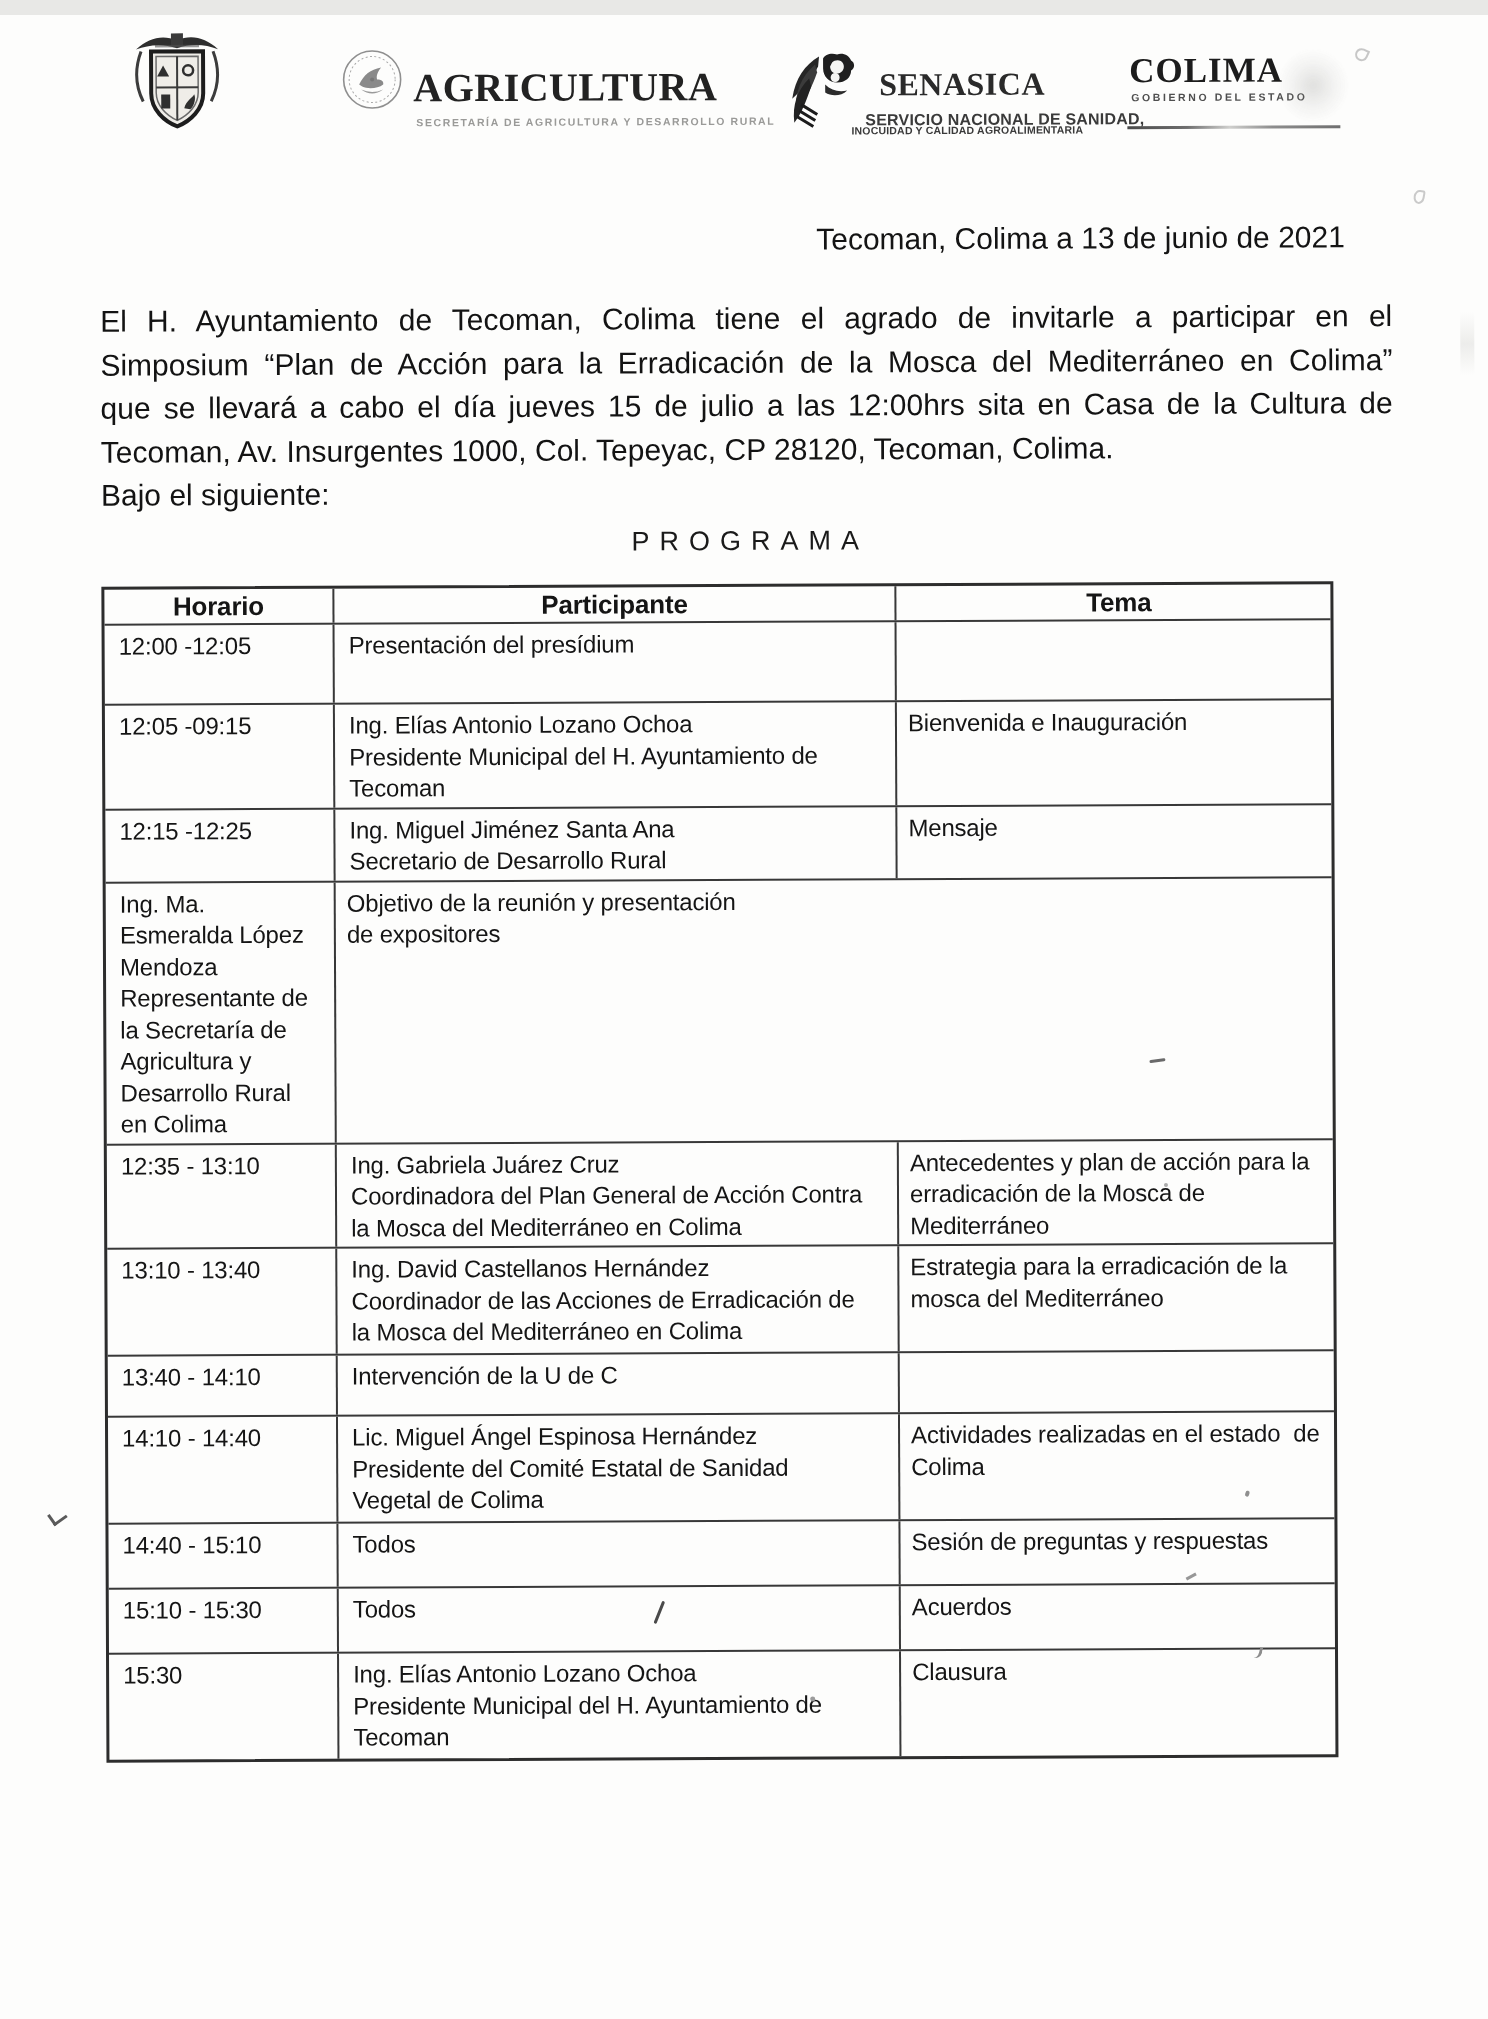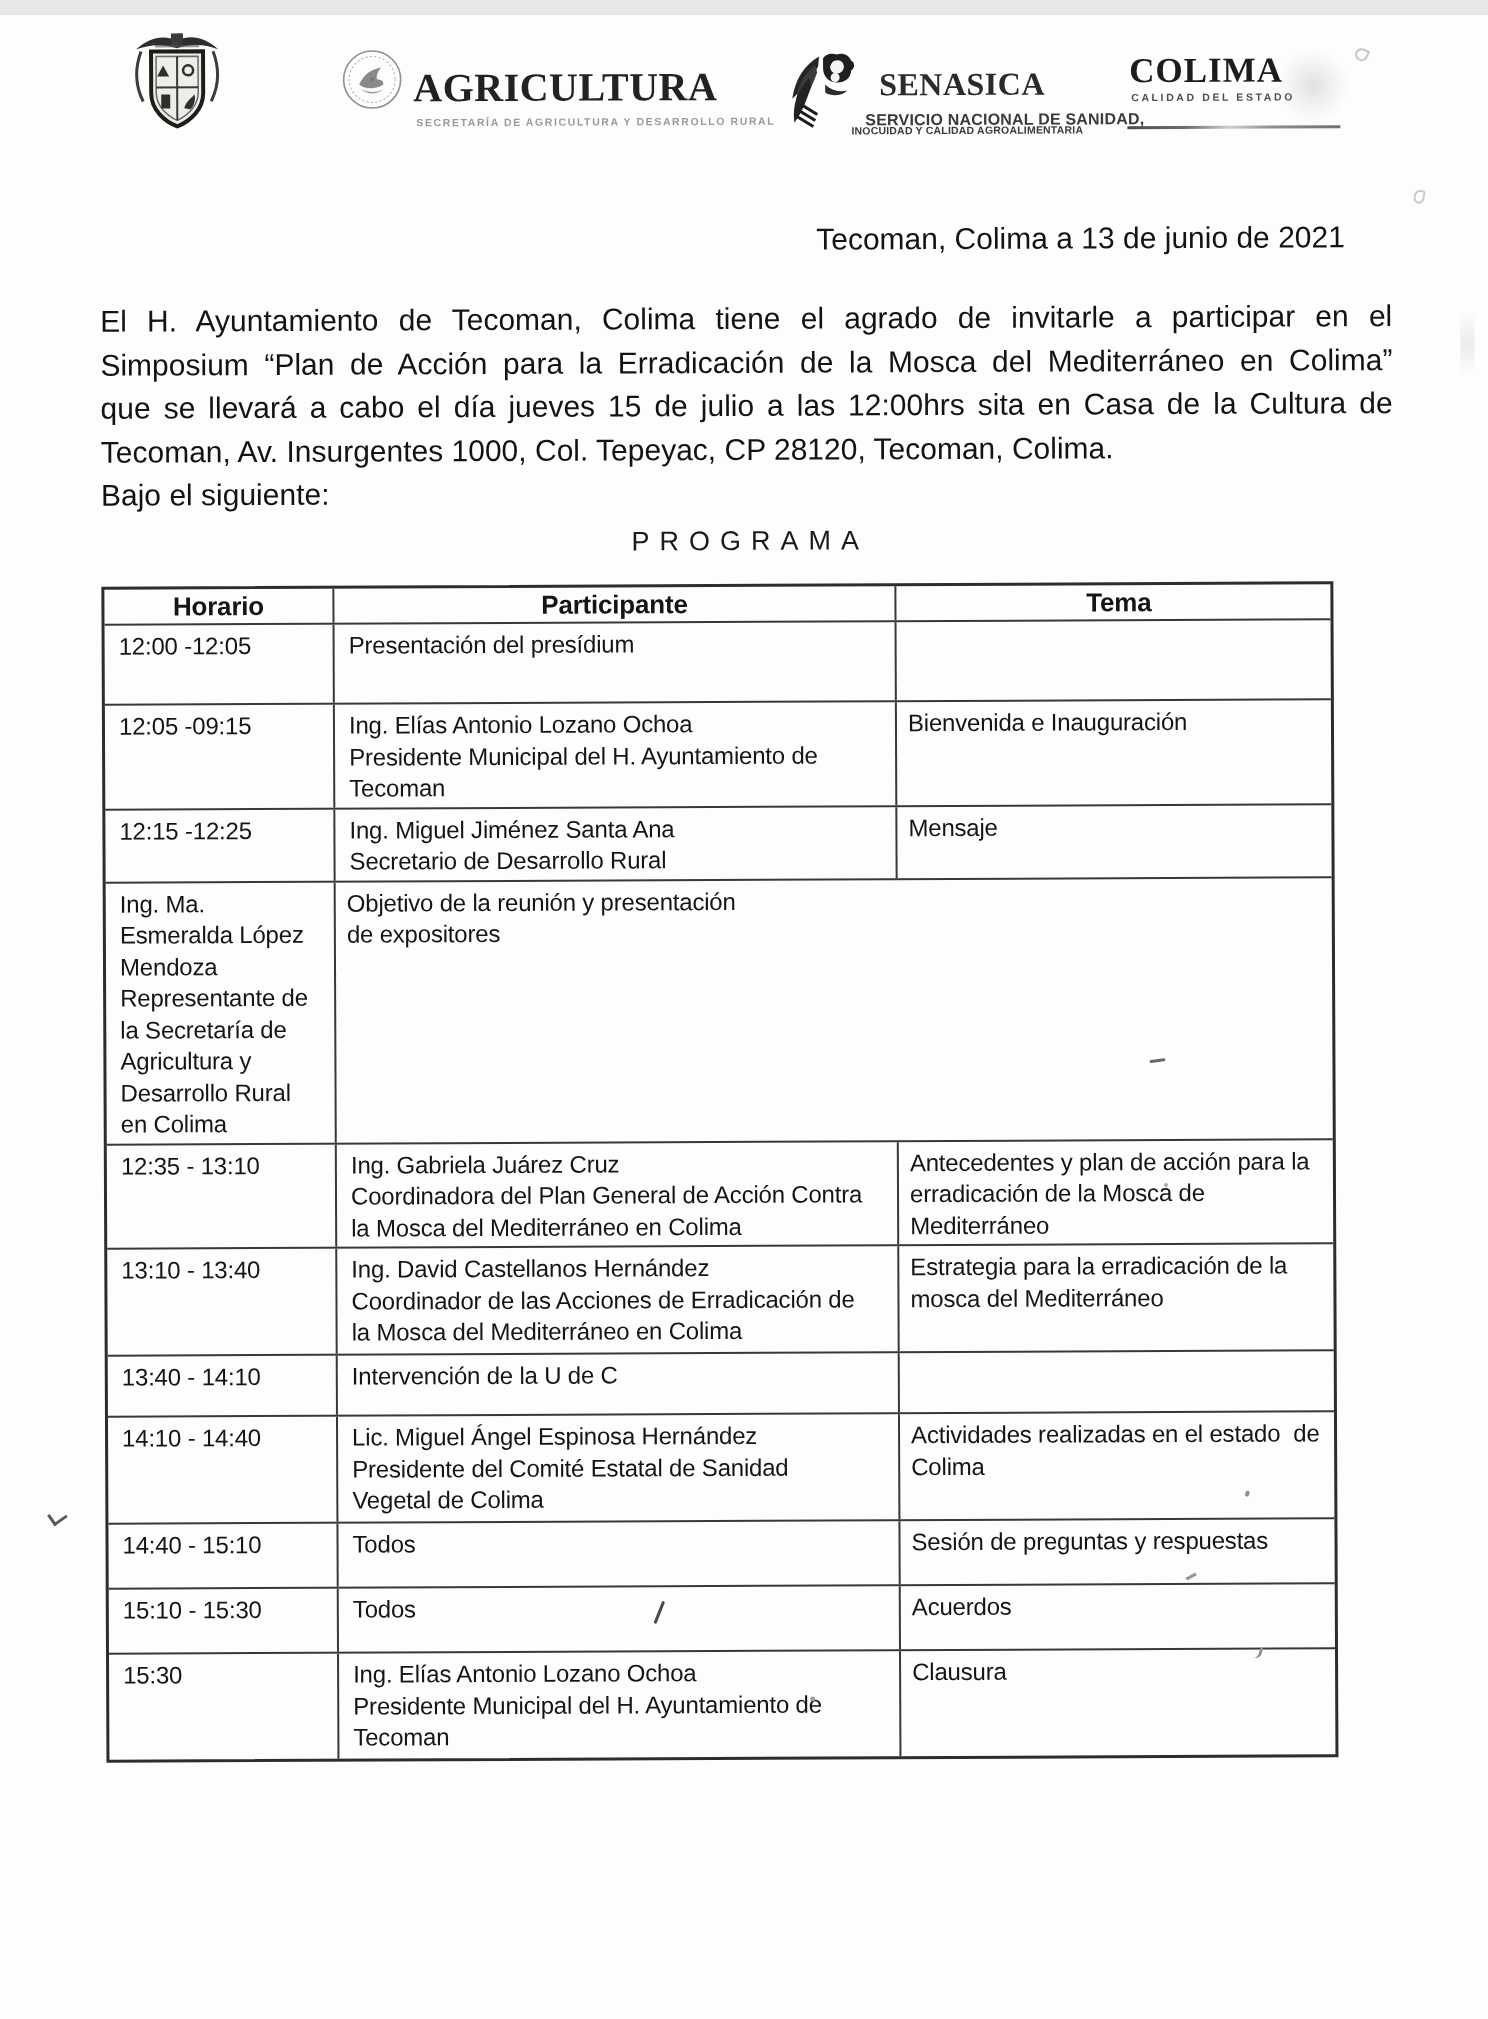--- a/index.html
+++ b/index.html
@@ -114,21 +114,21 @@
       <path d="M38 8 C40 4 46 2 52 4 C58 2 64 5 66 10 C70 12 70 18 66 20 C66 27 60 32 52 32 C44 32 38 26 38 18 Z" fill="#1f1f1f"></path>
       <path d="M47 12 C50 9 56 9 58 13 C60 17 58 22 53 23 C48 24 45 20 45 16 Z" fill="#f4f4f2"></path>
       <circle cx="50" cy="27" r="4.5" fill="#f4f4f2"></circle>
       <path d="M40 34 C46 40 54 42 62 40 C56 46 46 46 40 42 Z" fill="#2c2c2c"></path>
     </svg>
     <div class="sena-title">SENASICA</div>
     <div class="sena-sub1">SERVICIO NACIONAL DE SANIDAD,</div>
     <div class="sena-sub2">INOCUIDAD Y CALIDAD AGROALIMENTARIA</div>
 
     <div class="coli-title">COLIMA</div>
-    <div class="coli-sub">CALIDAD DEL ESTADO</div>
+    <div class="coli-sub">GOBIERNO DEL ESTADO</div>
     <div class="coli-line"></div>
     <div class="smudge"></div>
     <div class="curl"></div>
 
     <div class="date">Tecoman, Colima a 13 de junio de 2021</div>
 
     <div class="intro">
       <div class="jline">El H. Ayuntamiento de Tecoman, Colima tiene el agrado de invitarle a participar en el</div>
       <div class="jline">Simposium “Plan de Acción para la Erradicación de la Mosca del Mediterráneo en Colima”</div>
       <div class="jline">que se llevará a cabo el día jueves 15 de julio a las 12:00hrs sita en Casa de la Cultura de</div>

